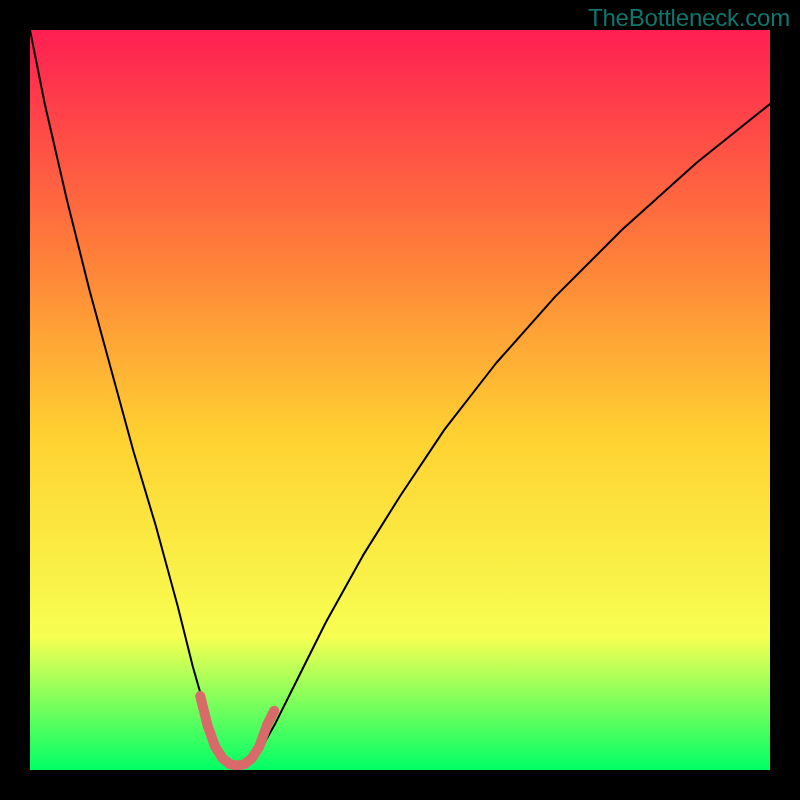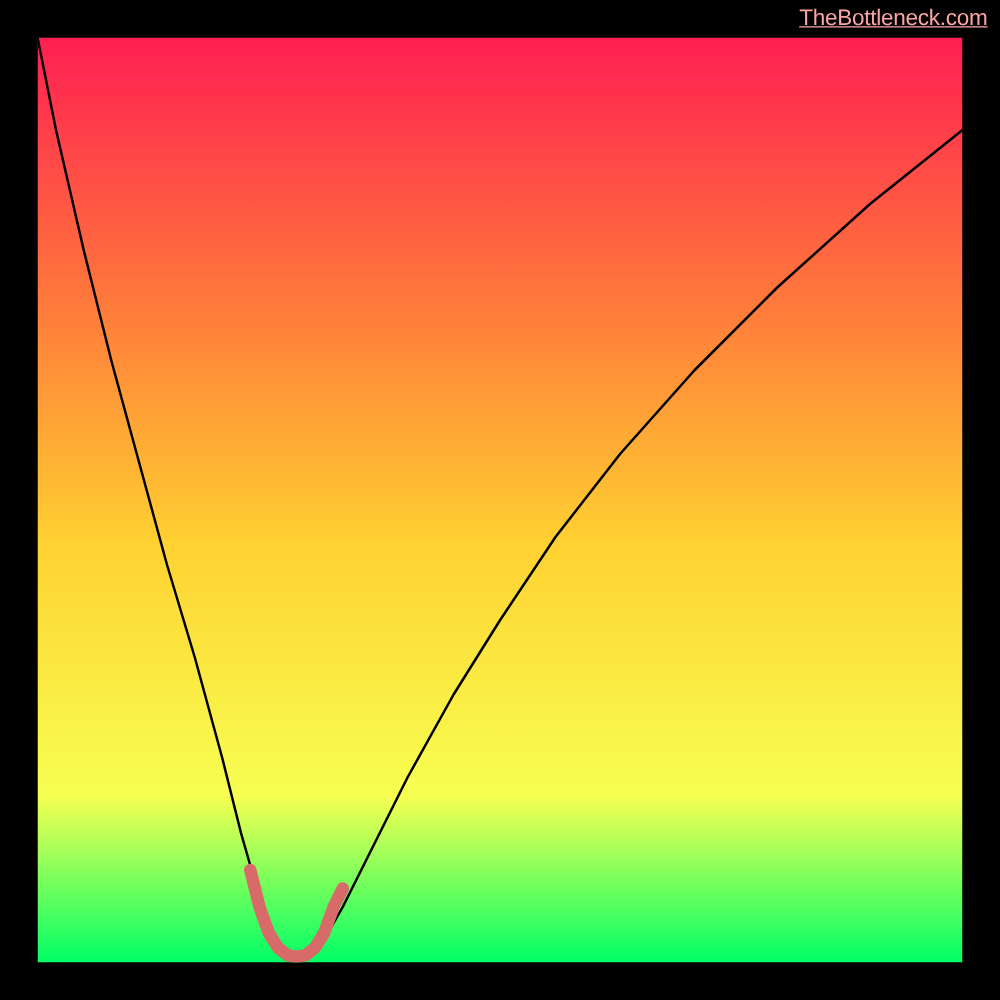--- a/index.html
+++ b/index.html
@@ -14,26 +14,25 @@
   .outer {
     position: relative;
     width: 800px;
     height: 800px;
     background: #000;
   }
   .watermark {
     position: absolute;
     top: 4px;
     right: 10px;
-    font-size: 18px;
-    color: #fca5a5;
+    font-size: 24px;
+    color: #0f766e;
     font-weight: 400;
     letter-spacing: -0.2px;
     z-index: 5;
-    text-decoration: underline;
   }
   .plot-wrap {
     position: absolute;
     left: 30px;
     top: 30px;
     width: 740px;
     height: 740px;
   }
   svg {
     display: block;

